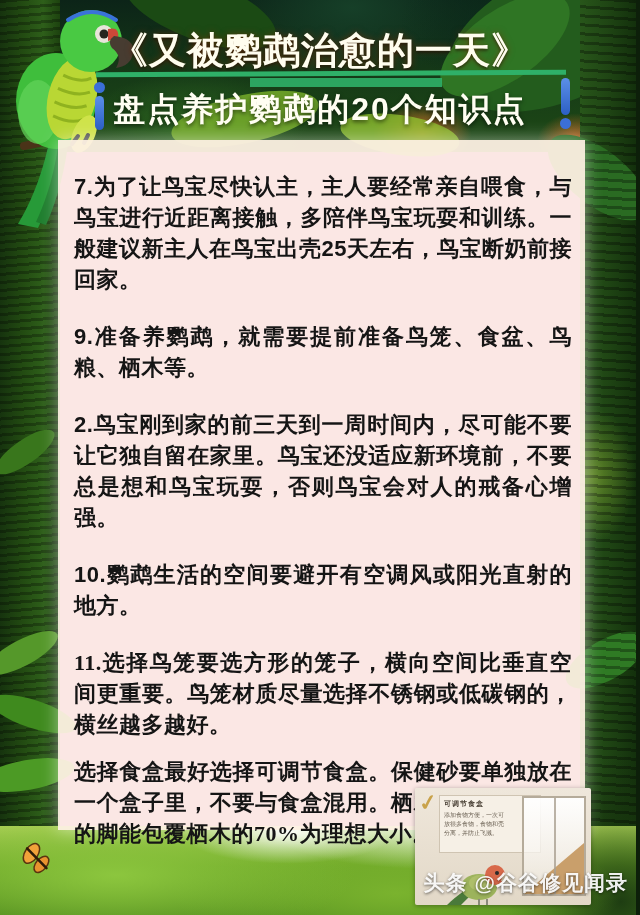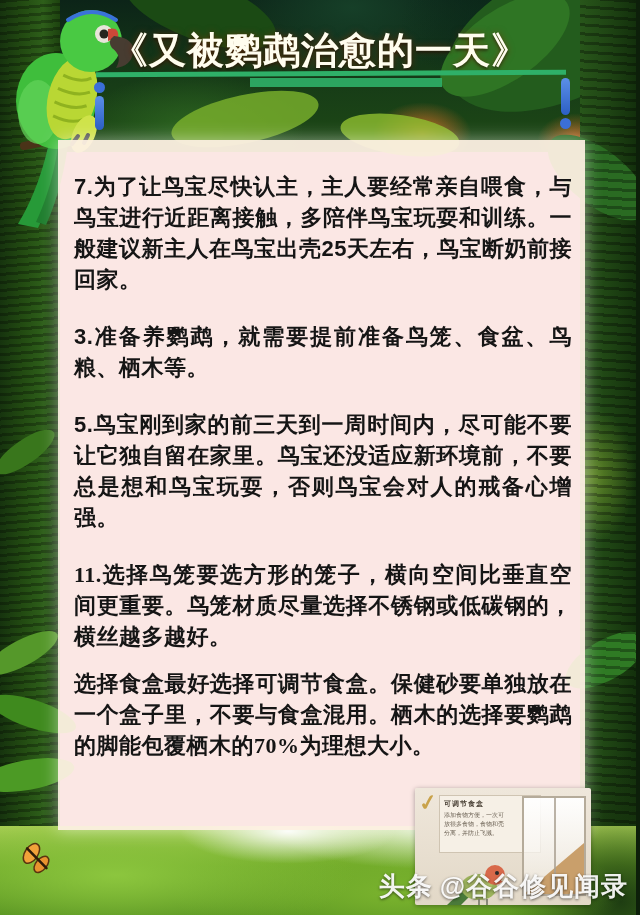--- a/index.html
+++ b/index.html
@@ -94,21 +94,21 @@
   .feeder{position:absolute;right:5px;top:8px;width:64px;height:100px;
     border:2px solid #b5ab9a;box-sizing:border-box;
     background:linear-gradient(180deg,rgba(255,255,255,.95),rgba(240,235,225,.55));}
   .feeder-mid{position:absolute;left:50%;top:0;bottom:0;width:2px;background:rgba(170,160,145,.8);}
   .feeder-seed{position:absolute;bottom:0;left:0;right:0;height:58px;background:#c99f6b;
     clip-path:polygon(0 100%,100% 12%,100% 100%);}
   .lovebird{position:absolute;left:30px;bottom:-2px;}
 
   
   .butterfly{position:absolute;left:20px;top:838px;z-index:4;transform:rotate(-14deg);}
-  .watermark{position:absolute;right:8px;top:869px;z-index:5;font-size:26px;
+  .watermark{position:absolute;right:8px;top:869px;z-index:5;font-size:21px;
     color:rgba(255,255,255,.93);text-shadow:0 1px 3px rgba(0,0,0,.6);letter-spacing:1px;}
   .watermark .brand{font-weight:900;margin-right:7px;}
   .watermark .handle{font-weight:700;}
 </style>
 </head>
 <body>
 
 <div class="canvas">
 
   <div class="bg-top">
@@ -146,34 +146,36 @@
     <circle cx="110" cy="38" r="4.5" fill="#26261f"></circle>
     <path d="M114,33 Q126,30 124,42 L114,45 Z" fill="#cc4838"></path>
     <path d="M120,40 Q141,42 139,57 Q137,70 122,72 Q129,60 118,52 Q113,45 120,40 Z" fill="#473c31"></path>
     <path d="M78,148 L84,140 M90,147 L94,139" stroke="#555" stroke-width="4" stroke-linecap="round"></path>
   </svg>
 
   <div class="header">
     <div class="title">《又被鹦鹉治愈的一天》</div>
     <div class="underline-a" style="background:#2fb068;"></div>
     <div class="underline-b" style="background:#2fb068;"></div>
+    <div class="subtitle">盘点养护鹦鹉的20个知识点</div>
     <div class="mark mark-left">
       <span class="dot" style="background:#3b6fd8;"></span>
       <span class="bar" style="background:linear-gradient(180deg,#5b8fe8,#2c5fc4);"></span>
     </div>
     <div class="mark mark-right">
       <span class="bar" style="background:linear-gradient(180deg,#5b8fe8,#2c5fc4);"></span>
       <span class="dot" style="background:#3b6fd8;"></span>
     </div>
   </div>
 
   <div class="panel">
     <p class="tip">7.为了让鸟宝尽快认主，主人要经常亲自喂食，与鸟宝进行近距离接触，多陪伴鸟宝玩耍和训练。一般建议新主人在鸟宝出壳25天左右，鸟宝断奶前接回家。</p>
-    <p class="tip">3.准备养鹦鹉，就需要提前准备鸟笼、食盆、鸟粮、栖木等。</p>
-    <p class="tip">5.鸟宝刚到家的前三天到一周时间内，尽可能不要让它独自留在家里。鸟宝还没适应新环境前，不要总是想和鸟宝玩耍，否则鸟宝会对人的戒备心增强。</p>
+    <p class="tip">9.准备养鹦鹉，就需要提前准备鸟笼、食盆、鸟粮、栖木等。</p>
+    <p class="tip">2.鸟宝刚到家的前三天到一周时间内，尽可能不要让它独自留在家里。鸟宝还没适应新环境前，不要总是想和鸟宝玩耍，否则鸟宝会对人的戒备心增强。</p>
+    <p class="tip">10.鹦鹉生活的空间要避开有空调风或阳光直射的地方。</p>
     <p class="tip joined">11.选择鸟笼要选方形的笼子，横向空间比垂直空间更重要。鸟笼材质尽量选择不锈钢或低碳钢的，横丝越多越好。</p>
     <p class="tip joined">选择食盒最好选择可调节食盒。保健砂要单独放在一个盒子里，不要与食盒混用。栖木的选择要鹦鹉的脚能包覆栖木的70%为理想大小。</p>
   </div>
 
   <div class="inset">
     <div class="inset-check">✓</div>
     <div class="inset-note">
       <div class="inset-note-title">可调节食盒</div>
       <div class="inset-note-line">添加食物方便，一次可</div>
       <div class="inset-note-line">放很多食物，食物和壳</div>

